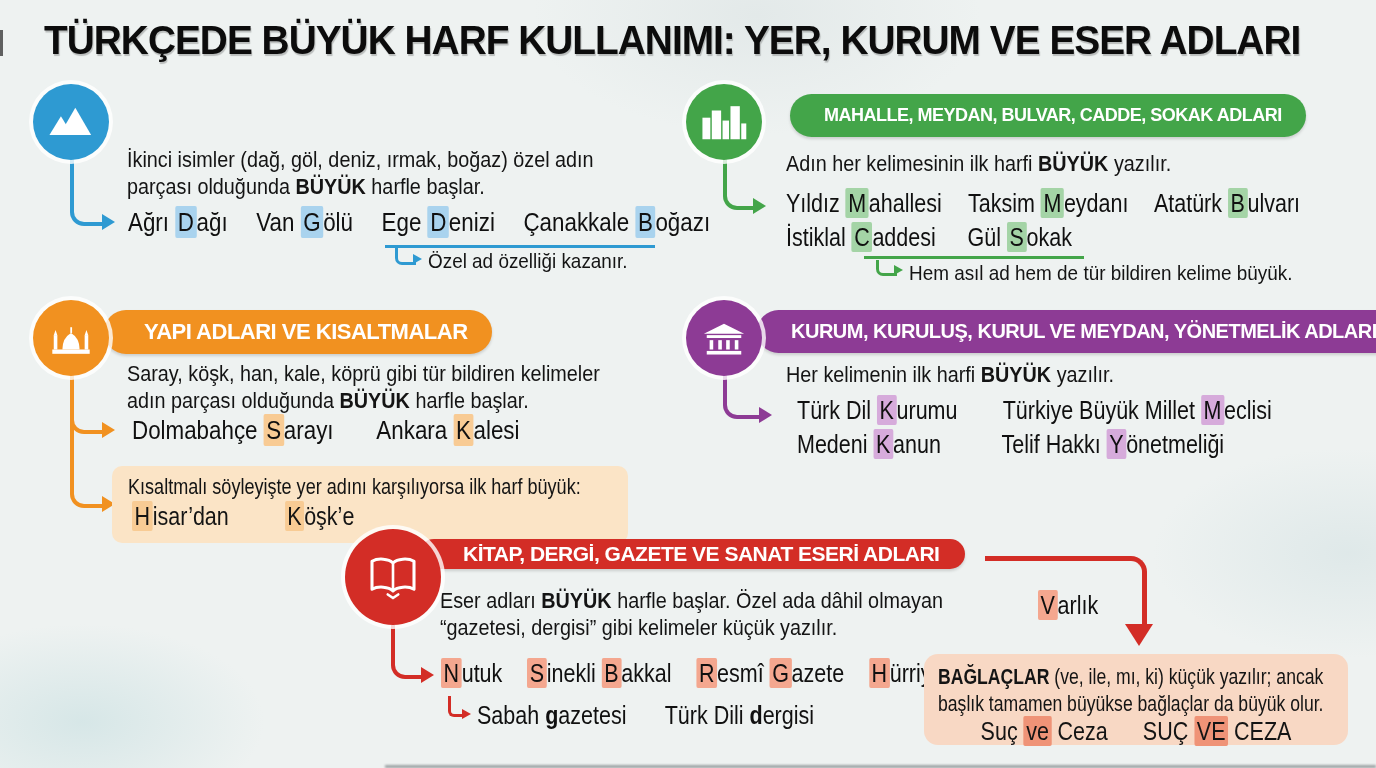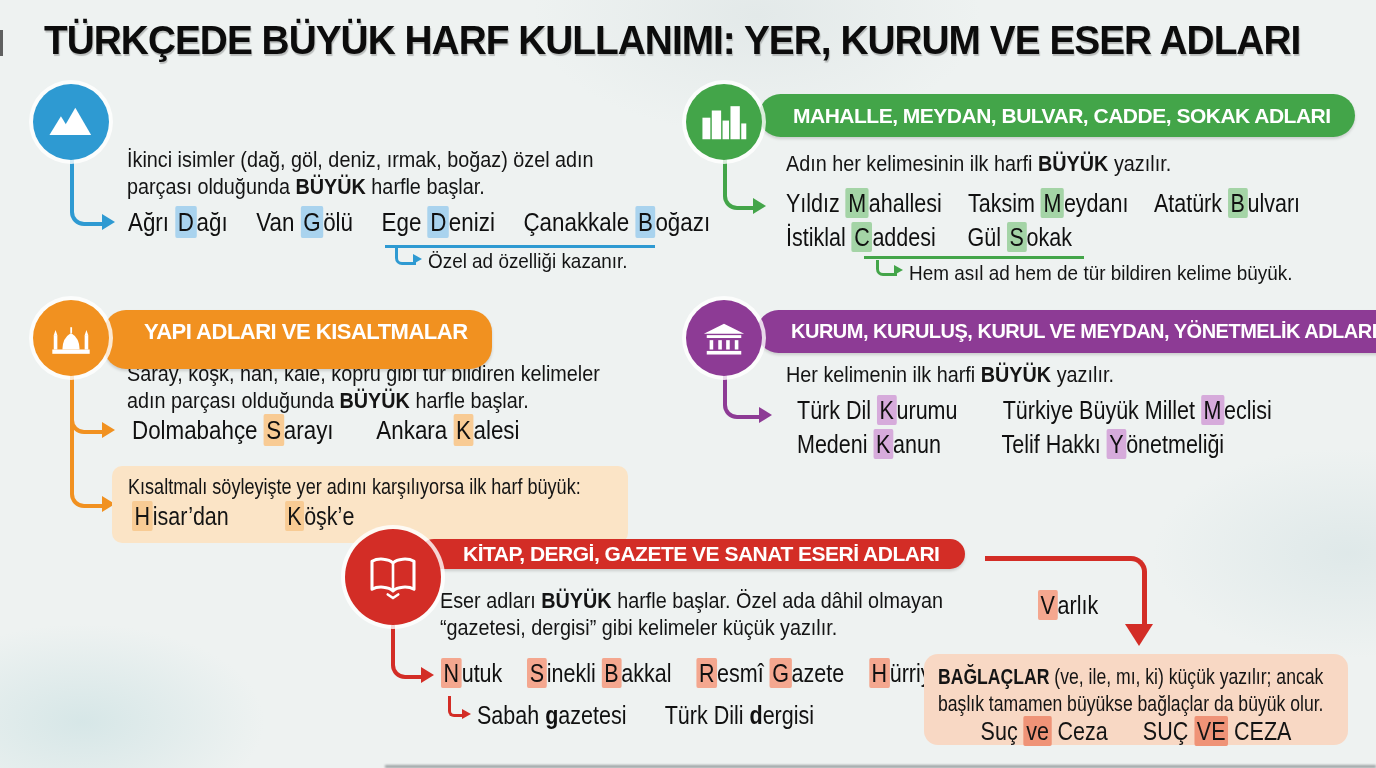--- a/index.html
+++ b/index.html
@@ -94,21 +94,21 @@
     <svg width="46" height="36" viewBox="0 0 64 48">
       <rect x="6" y="40" width="52" height="6" fill="#fff"></rect>
       <path d="M20 40 Q20 24 32 17 Q44 24 44 40 Z" fill="#fff"></path>
       <rect x="31" y="9" width="2.5" height="8" fill="#fff"></rect>
       <rect x="8" y="20" width="5" height="20" fill="#fff"></rect>
       <path d="M8 20 L10.5 13 L13 20 Z" fill="#fff"></path>
       <rect x="51" y="20" width="5" height="20" fill="#fff"></rect>
       <path d="M51 20 L53.5 13 L56 20 Z" fill="#fff"></path>
     </svg>
   </div>
-  <div class="pill" style="left:104px;top:310px;background:var(--orange);font-size:22px;padding:0 24px 16px 40px">
+  <div class="pill" style="left:104px;top:310px;background:var(--orange);font-size:22px;padding:0 24px 1px 40px">
     <span>YAPI ADLARI VE KISALTMALAR</span>
   </div>
   <div class="body-text" style="left:127px;top:360px">
     <div><span>Saray, köşk, han, kale, köprü gibi tür bildiren kelimeler</span></div>
     <div><span>adın parçası olduğunda </span><span class="b">BÜYÜK</span><span> harfle başlar.</span></div>
   </div>
   <div class="elbow" style="left:70px;top:374px;width:32px;height:56px;border-color:var(--orange)"></div>
   <div class="tri-r" style="left:102px;top:422px;border-left-color:var(--orange)"></div>
   <div class="elbow" style="left:70px;top:374px;width:32px;height:130px;border-color:var(--orange)"></div>
   <div class="tri-r" style="left:102px;top:496px;border-left-color:var(--orange)"></div>
@@ -126,21 +126,21 @@
 
   <div class="circle" style="left:686px;top:84px;background:var(--green)">
     <svg width="46" height="36" viewBox="0 0 64 48">
       <rect x="2" y="18" width="11" height="30" fill="#fff"></rect>
       <rect x="15" y="8" width="13" height="40" fill="#fff"></rect>
       <rect x="30" y="22" width="9" height="26" fill="#fff"></rect>
       <rect x="41" y="2" width="13" height="46" fill="#fff"></rect>
       <rect x="56" y="26" width="7" height="22" fill="#fff"></rect>
     </svg>
   </div>
-  <div class="pill" style="left:759px;top:94px;background:var(--green);font-size:21px;padding:0 24px 0 34px">
+  <div class="pill" style="left:790px;top:94px;background:var(--green);font-size:18px;padding:0 24px 0 34px">
     <span>MAHALLE, MEYDAN, BULVAR, CADDE, SOKAK ADLARI</span>
   </div>
   <div class="body-text" style="left:786px;top:150px">
     <span>Adın her kelimesinin ilk harfi </span><span class="b">BÜYÜK</span><span> yazılır.</span>
   </div>
   <div class="elbow" style="left:723px;top:158px;width:30px;height:48px;border-color:var(--green)"></div>
   <div class="tri-r" style="left:753px;top:198px;border-left-color:var(--green)"></div>
   <div class="ex-row" style="left:786px;top:189px;font-size:25px">
     <span class="ex" style="margin-right:24px"><span>Yıldız </span><span class="hl" style="background:var(--green-hl)">M</span><span>ahallesi</span></span>
     <span class="ex" style="margin-right:24px"><span>Taksim </span><span class="hl" style="background:var(--green-hl)">M</span><span>eydanı</span></span>

